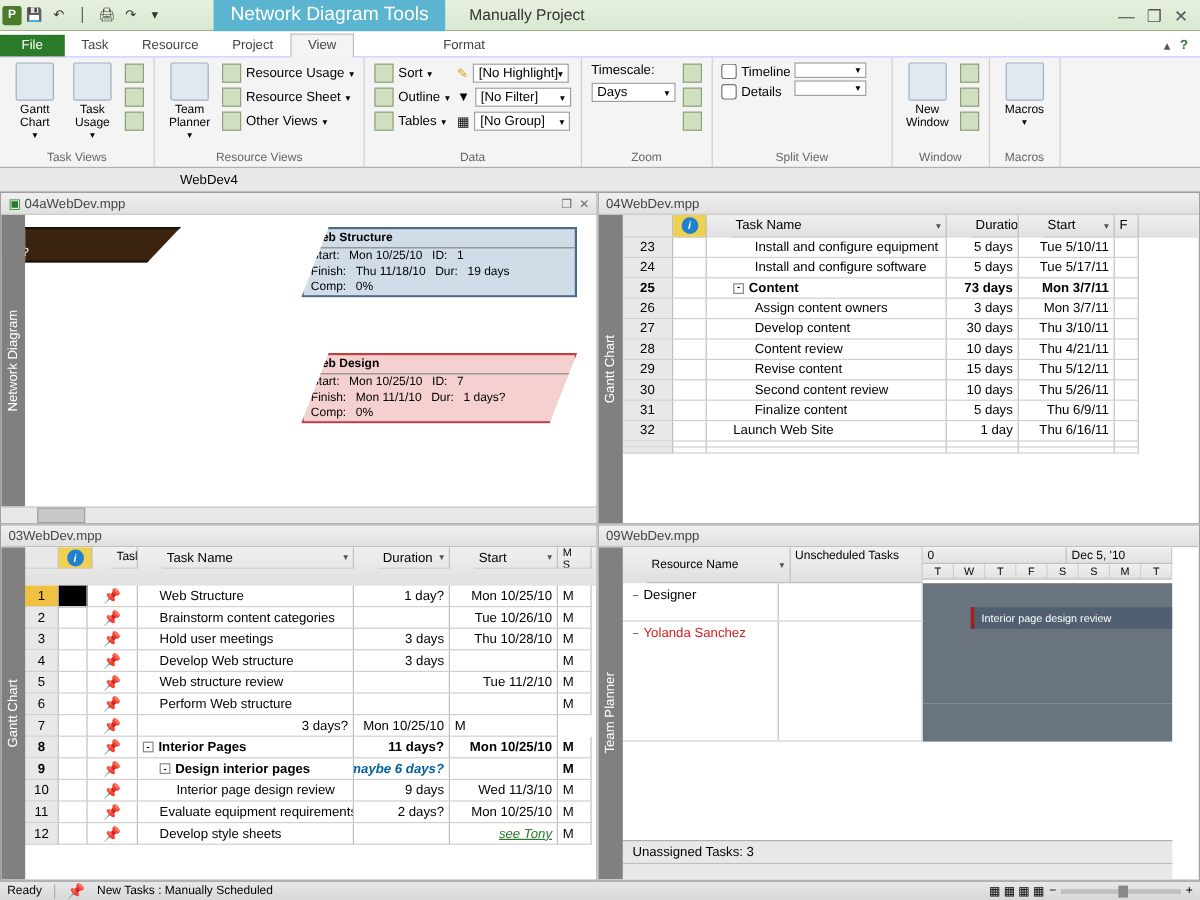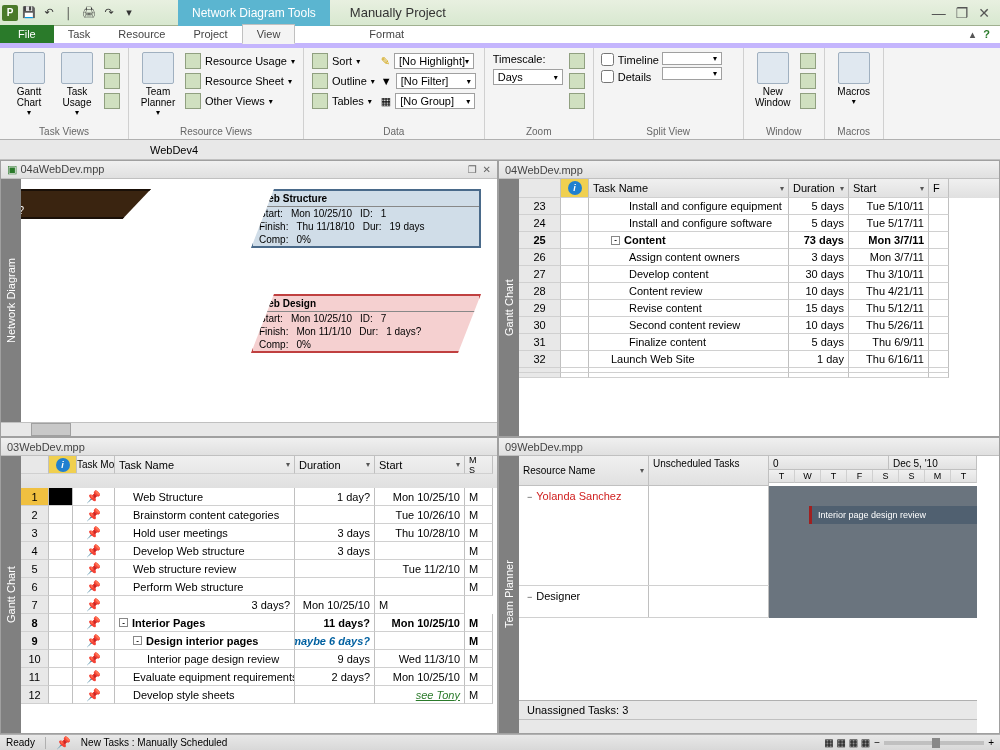--- a/index.html
+++ b/index.html
@@ -3,27 +3,27 @@
 <meta charset="utf-8">
 <style>
 * { margin: 0; padding: 0; box-sizing: border-box; font-family: "Segoe UI", Tahoma, sans-serif; }
 body { width: 1000px; height: 750px; background: #fff; overflow: hidden; font-size: 11px; }
 
 
 .titlebar { height: 26px; background: linear-gradient(#e8f0e0, #d8e8d0); display: flex; align-items: center; padding-left: 2px; border-bottom: 1px solid #a0b090; }
 .titlebar .qat { display: flex; align-items: center; gap: 2px; }
 .titlebar .qat-icon { width: 18px; height: 18px; display: flex; align-items: center; justify-content: center; font-size: 11px; color: #333; }
 .titlebar .app-icon { width: 16px; height: 16px; background: #4a7a2a; border-radius: 2px; display: flex; align-items: center; justify-content: center; color: #fff; font-size: 10px; font-weight: bold; }
-.titlebar .context-tab { background: #5bb5d0; color: #fff; padding: 0 14px; height: 26px; display: flex; align-items: center; font-size: 12px; margin-left: 40px; }
+.titlebar .context-tab { background: #5bb5d0; color: #fff; padding: 0 14px; height: 26px; display: flex; align-items: center; font-size: 16px; margin-left: 40px; }
 .titlebar .app-title { margin-left: 20px; font-size: 13px; color: #333; }
 .titlebar .winctrls { margin-left: auto; display: flex; gap: 10px; padding-right: 10px; color: #555; }
 .titlebar .winctrls span { font-size: 14px; cursor: pointer; }
 
 
-.ribbon-tabs { height: 22px; background: #fff; display: flex; align-items: flex-end; border-bottom: 5px solid #c4b5fd; }
+.ribbon-tabs { height: 22px; background: #fff; display: flex; align-items: flex-end; border-bottom: 1px solid #c4b5fd; }
 .ribbon-tabs .tab { padding: 3px 14px; font-size: 11px; color: #444; cursor: pointer; }
 .ribbon-tabs .tab.file { background: #2a7a2a; color: #fff; padding: 3px 18px; }
 .ribbon-tabs .tab.active { background: #f4f4f4; border: 1px solid #c0c0c0; border-bottom: 1px solid #f4f4f4; margin-bottom: -1px; }
 
 
 .ribbon { height: 92px; background: #f4f4f4; display: flex; border-bottom: 1px solid #b0b0b0; }
 .ribbon-group { border-right: 1px solid #d0d0d0; padding: 2px 6px 0 6px; display: flex; flex-direction: column; }
 .ribbon-group .body { flex: 1; display: flex; align-items: flex-start; gap: 2px; }
 .ribbon-group .label { text-align: center; font-size: 10px; color: #666; padding-bottom: 2px; }
 .big-btn { display: flex; flex-direction: column; align-items: center; width: 46px; padding-top: 2px; cursor: pointer; }
@@ -104,21 +104,21 @@
 
 
 .statusbar { height: 16px; background: linear-gradient(#e8e8e8,#d8d8d8); display: flex; align-items: center; font-size: 10px; padding: 0 6px; border-top: 1px solid #b0b0b0; gap: 10px; }
 .statusbar .sep { border-left: 1px solid #b0b0b0; height: 12px; }
 .statusbar .slider { margin-left: auto; display: flex; align-items: center; gap: 4px; }
 .statusbar .slider .track { width: 100px; height: 4px; background: #c0c0c0; position: relative; }
 .statusbar .slider .thumb { position: absolute; left: 48px; top: -3px; width: 8px; height: 10px; background: #888; }
 
 .info-icon { width: 14px; height: 14px; border-radius: 50%; background: #2080d0; color: #fff; display: inline-flex; align-items: center; justify-content: center; font-size: 9px; font-weight: bold; font-style: italic; }
 .hdr-arr { font-size: 8px; color: #555; margin-left: auto;}
-.hdrcell { display: flex; align-items: center; gap: 2px; }
+.hdrcell { display: flex; align-items: center; gap: 2px; margin-left: 20px; }
 .ybar { width: 28px; background: #f0d050; }
 .expand { font-size: 9px; color: #444; margin-right: 4px; }
 .scroll-stub { height: 14px; background: #e8e8e8; border-top: 1px solid #c0c0c0; display: flex; }
 .scroll-stub .sblock { width: 40px; height: 100%; background: #c8c8c8; border: 1px solid #a0a0a0; margin-left: 30px; }
 </style>
 </head>
 <body>
 
 <div class="titlebar">
   <div class="qat">
@@ -713,26 +713,26 @@
         <div class="tp-wrap">
           <div class="tp-grid">
             <div class="tp-left">
               <div class="tp-head" style="height:30px">
                 <div style="width:130px" class="hdrcell">
                     <span>Resource Name</span>
                     <span class="hdr-arr">▾</span>
                   </div>
                 <div style="width:120px">Unscheduled Tasks</div>
               </div>
+              <div class="tp-row" style="height:32px">
+                <div class="rname"><span class="expand">−</span><span>Designer</span></div>
+                <div class="unsch"></div>
+              </div>
               <div class="tp-row over" style="height:100px">
                 <div class="rname"><span class="expand">−</span><span>Yolanda Sanchez</span></div>
-                <div class="unsch"></div>
-              </div>
-              <div class="tp-row" style="height:32px">
-                <div class="rname"><span class="expand">−</span><span>Designer</span></div>
                 <div class="unsch"></div>
               </div>
             </div>
             <div class="tp-right">
               <div class="tp-head" style="height:14px">
                 <div style="width:120px"><span>0</span></div>
                 <div style="flex:1"><span>Dec 5, '10</span></div>
               </div>
               <div class="tp-timehead" id="tp-days">
                   <div>T</div>

